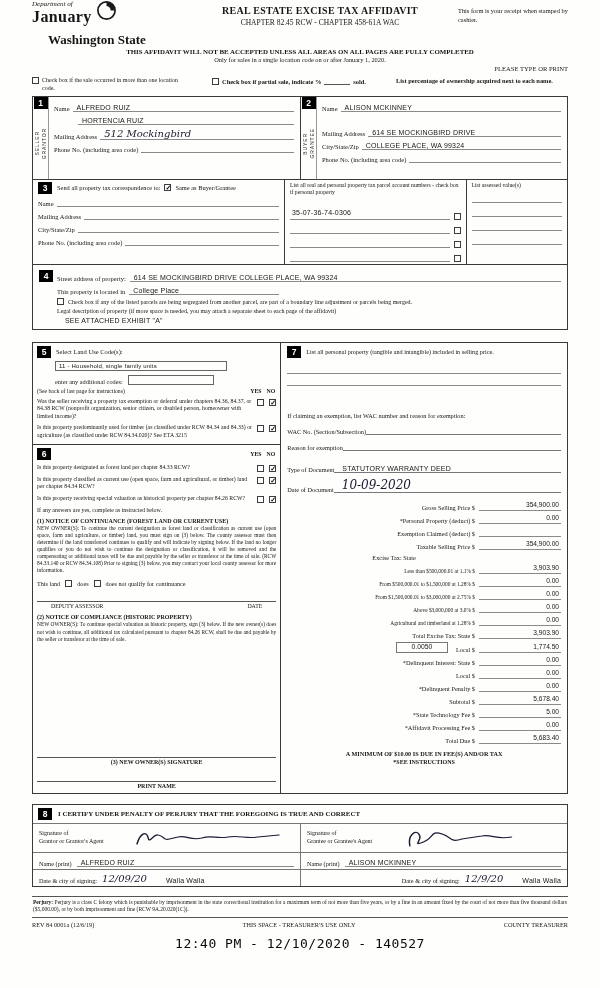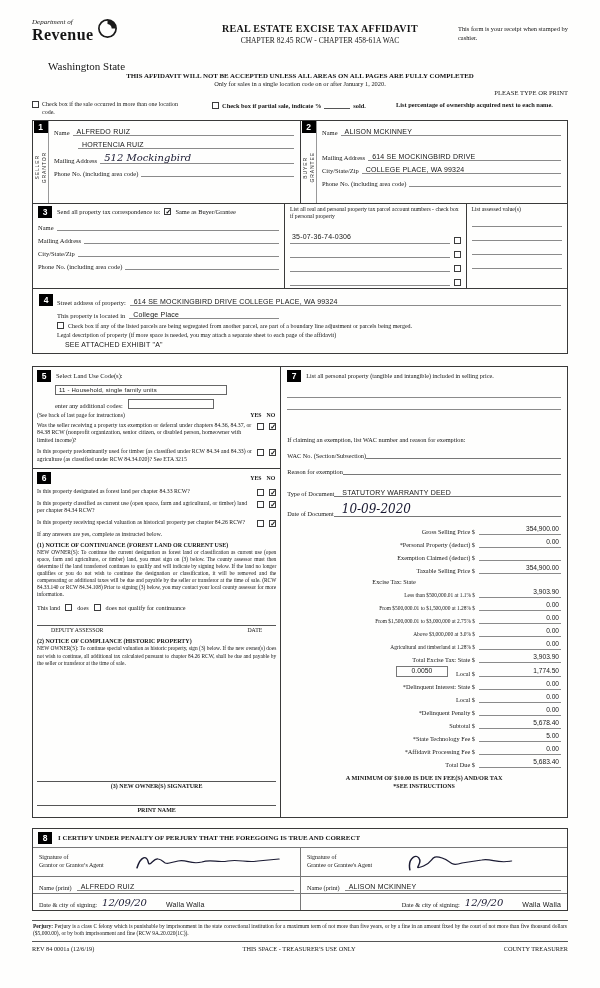--- a/index.html
+++ b/index.html
@@ -1,25 +1,25 @@
 <!DOCTYPE html>
 <html><head>
 <meta charset="utf-8">
 <style>
   *{margin:0;padding:0;box-sizing:border-box;}
   html,body{background:#ffffff;}
-  .page{width:600px;height:988px;background:#fefefd;padding:18px 32px 6px;font-family:"Liberation Serif",serif;color:#161616;position:relative;overflow:hidden;}
+  .page{width:600px;height:988px;background:#fefefd;padding:0 32px 6px;font-family:"Liberation Serif",serif;color:#161616;position:relative;overflow:hidden;}
 
   
   .header-row{display:flex;align-items:flex-start;}
   .logo-block{width:150px;}
   .logo-top{display:flex;gap:4px;align-items:flex-start;}
   .dept-small{font-size:7px;font-style:italic;}
   .dept-big{font-size:16px;font-weight:bold;letter-spacing:.4px;}
-  .dept-state{font-size:11px;margin-left:16px;margin-top:16px;}
+  .dept-state{font-size:13px;margin-left:16px;margin-top:6px;font-weight:bold;}
   .title-block{flex:1;text-align:center;padding-top:5px;}
   .form-title{font-size:10px;font-weight:bold;letter-spacing:.3px;}
   .form-chapter{font-size:7.5px;margin-top:2px;}
   .receipt-block{width:110px;font-size:6.4px;line-height:1.35;padding-top:7px;}
   .type-print{margin-top:10px;text-align:right;font-size:6.6px;}
   .warning-line{text-align:center;font-size:6.9px;font-weight:bold;margin-top:0px;}
   .only-note{text-align:center;font-size:6.4px;margin-top:1px;}
 
   .top-checks{display:flex;align-items:flex-start;gap:8px;margin:5px 0 3px;}
   .tc-left{width:150px;font-size:6px;display:flex;gap:3px;line-height:1.3;}
@@ -119,21 +119,21 @@
 </head>
 <body>
 
 <div class="page">
 
   <div class="header-row">
     <div class="logo-block">
       <div class="logo-top">
         <div>
           <div class="dept-small">Department of</div>
-          <div class="dept-big">Revenue</div>
+          <div class="dept-big">January</div>
         </div>
         <svg class="logo-svg" viewBox="0 0 20 20" width="21" height="21" aria-hidden="true">
           <circle cx="10" cy="10" r="8.2" fill="none" stroke="#1a1a1a" stroke-width="1.6"></circle>
           <path d="M10 1.8 A8.2 8.2 0 0 1 18.2 10 L14 10 A4.8 4.8 0 0 0 10 5.6 Z" fill="#1a1a1a" stroke="none"></path>
         </svg>
       </div>
       <div class="dept-state">Washington State</div>
     </div>
     <div class="title-block">
       <div class="form-title">REAL ESTATE EXCISE TAX AFFIDAVIT</div>
@@ -578,14 +578,15 @@
 
   <div class="perjury">
     <b>Perjury:</b>
     <span>Perjury is a class C felony which is punishable by imprisonment in the state correctional institution for a maximum term of not more than five years, or by a fine in an amount fixed by the court of not more than five thousand dollars ($5,000.00), or by both imprisonment and fine (RCW 9A.20.020(1C)).</span>
   </div>
   <div class="footer-row">
     <span>REV 84 0001a (12/6/19)</span>
     <span>THIS SPACE - TREASURER'S USE ONLY</span>
     <span>COUNTY TREASURER</span>
   </div>
+  <div class="stamp">12:40 PM - 12/10/2020 - 140527</div>
 
 </div>
 
 </body></html>

